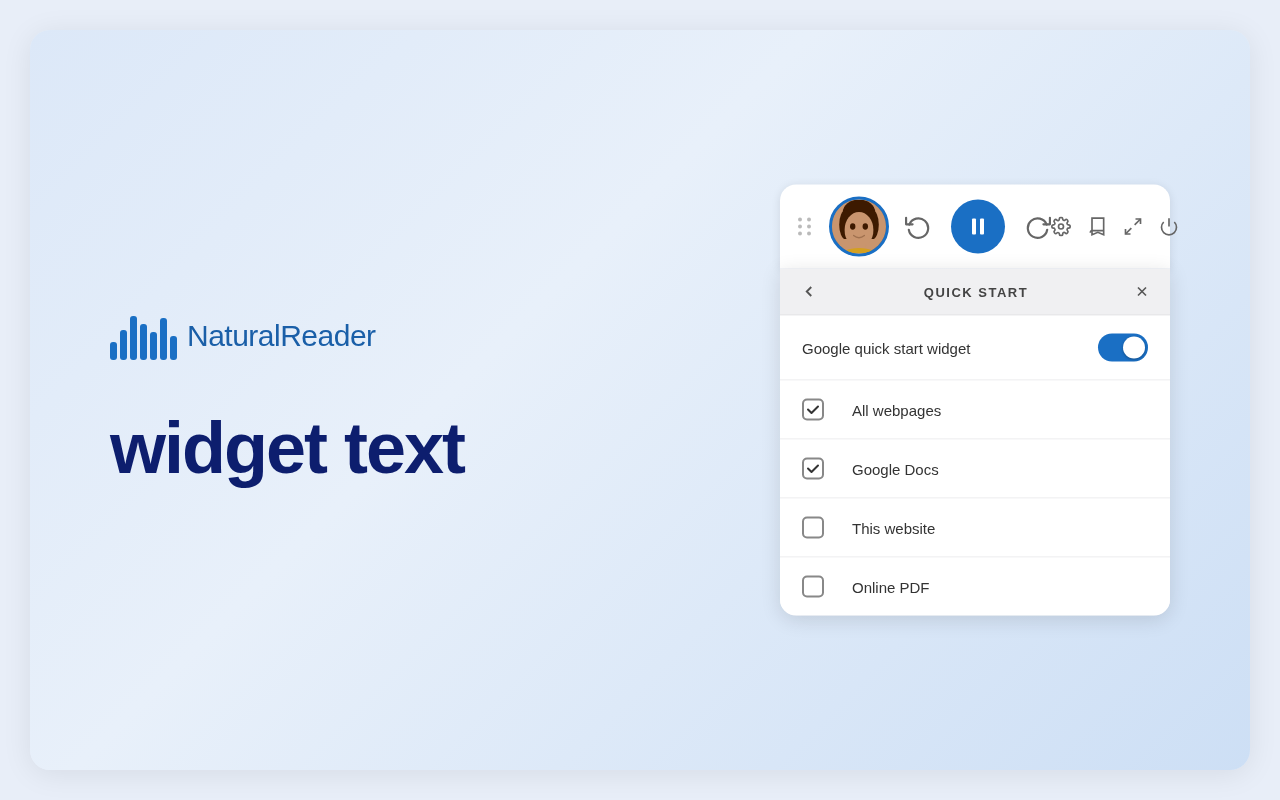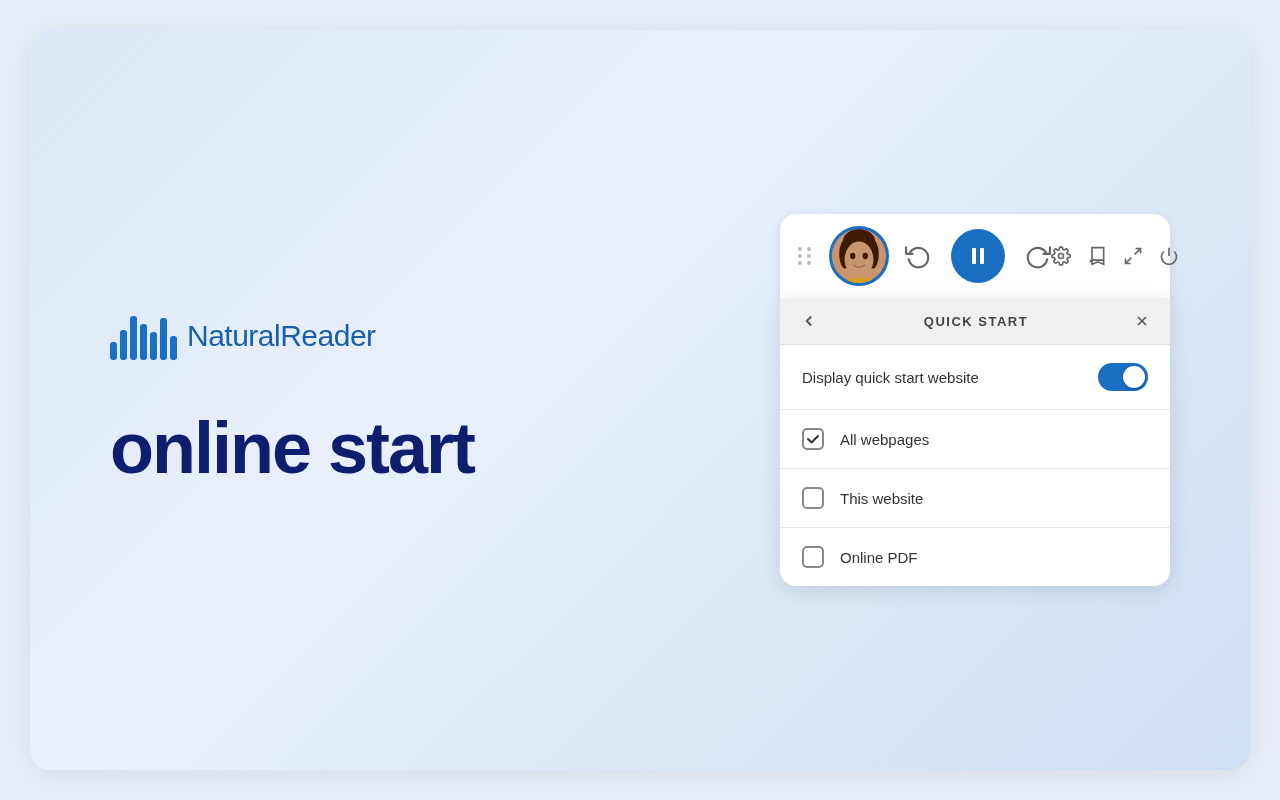--- a/index.html
+++ b/index.html
@@ -265,21 +265,21 @@
       box-shadow: 0 1px 3px rgba(0,0,0,0.3);
     }
 
     
     .checkbox-row {
       display: flex;
       align-items: center;
       padding: 18px 22px;
       background: white;
       border-bottom: 1px solid #e8e8ea;
-      gap: 16px;
+      gap: 28px;
       cursor: pointer;
     }
 
     .checkbox-row:last-child {
       border-bottom: none;
     }
 
     .custom-checkbox {
       width: 22px;
       height: 22px;
@@ -322,21 +322,21 @@
         <div class="logo-bar" style="height:44px;"></div>
         <div class="logo-bar" style="height:36px;"></div>
         <div class="logo-bar" style="height:28px;"></div>
         <div class="logo-bar" style="height:42px;"></div>
         <div class="logo-bar" style="height:24px;"></div>
       </div>
       <span class="logo-text">NaturalReader</span>
     </div>
 
     <div class="hero-text">
-      <div>online start</div>
+      <div>widget text</div>
     </div>
   </div>
 
   <div class="widget-container">
 
     <div class="player-bar">
       <div class="player-left">
 
         <div class="drag-handle">
           <div class="drag-dot"></div>
@@ -432,36 +432,44 @@
         <span class="qs-title">QUICK START</span>
         <button class="qs-close-btn">
           <svg width="16" height="16" viewBox="0 0 24 24" fill="none" stroke="#555" stroke-width="2.5">
             <line x1="18" y1="6" x2="6" y2="18"></line>
             <line x1="6" y1="6" x2="18" y2="18"></line>
           </svg>
         </button>
       </div>
 
       <div class="toggle-row">
-        <span class="toggle-label">Display quick start website</span>
+        <span class="toggle-label">Google quick start widget</span>
         <label class="toggle">
           <input type="checkbox" checked="" style="">
           <span class="toggle-slider"></span>
         </label>
       </div>
 
       <div class="checkbox-row">
         <div class="custom-checkbox checked">
           <svg width="14" height="14" viewBox="0 0 14 14" fill="none">
             <polyline points="2,7 5.5,10.5 12,4" stroke="#333" stroke-width="2" stroke-linecap="round" stroke-linejoin="round"></polyline>
           </svg>
         </div>
         <span class="checkbox-label">All webpages</span>
       </div>
 
+      <div class="checkbox-row">
+        <div class="custom-checkbox checked">
+          <svg width="14" height="14" viewBox="0 0 14 14" fill="none">
+            <polyline points="2,7 5.5,10.5 12,4" stroke="#333" stroke-width="2" stroke-linecap="round" stroke-linejoin="round"></polyline>
+          </svg>
+        </div>
+        <span class="checkbox-label">Google Docs</span>
+      </div>
 
 
       <div class="checkbox-row">
         <div class="custom-checkbox"></div>
         <span class="checkbox-label">This website</span>
       </div>
 
       <div class="checkbox-row">
         <div class="custom-checkbox"></div>
         <span class="checkbox-label">Online PDF</span>

